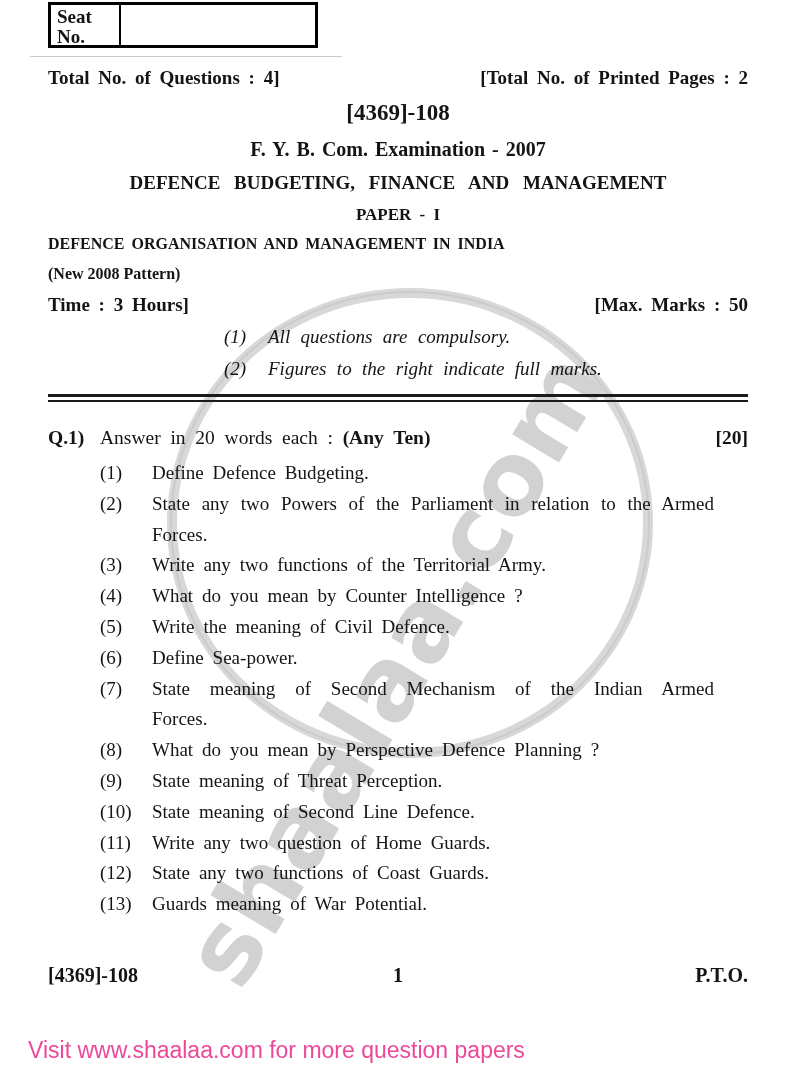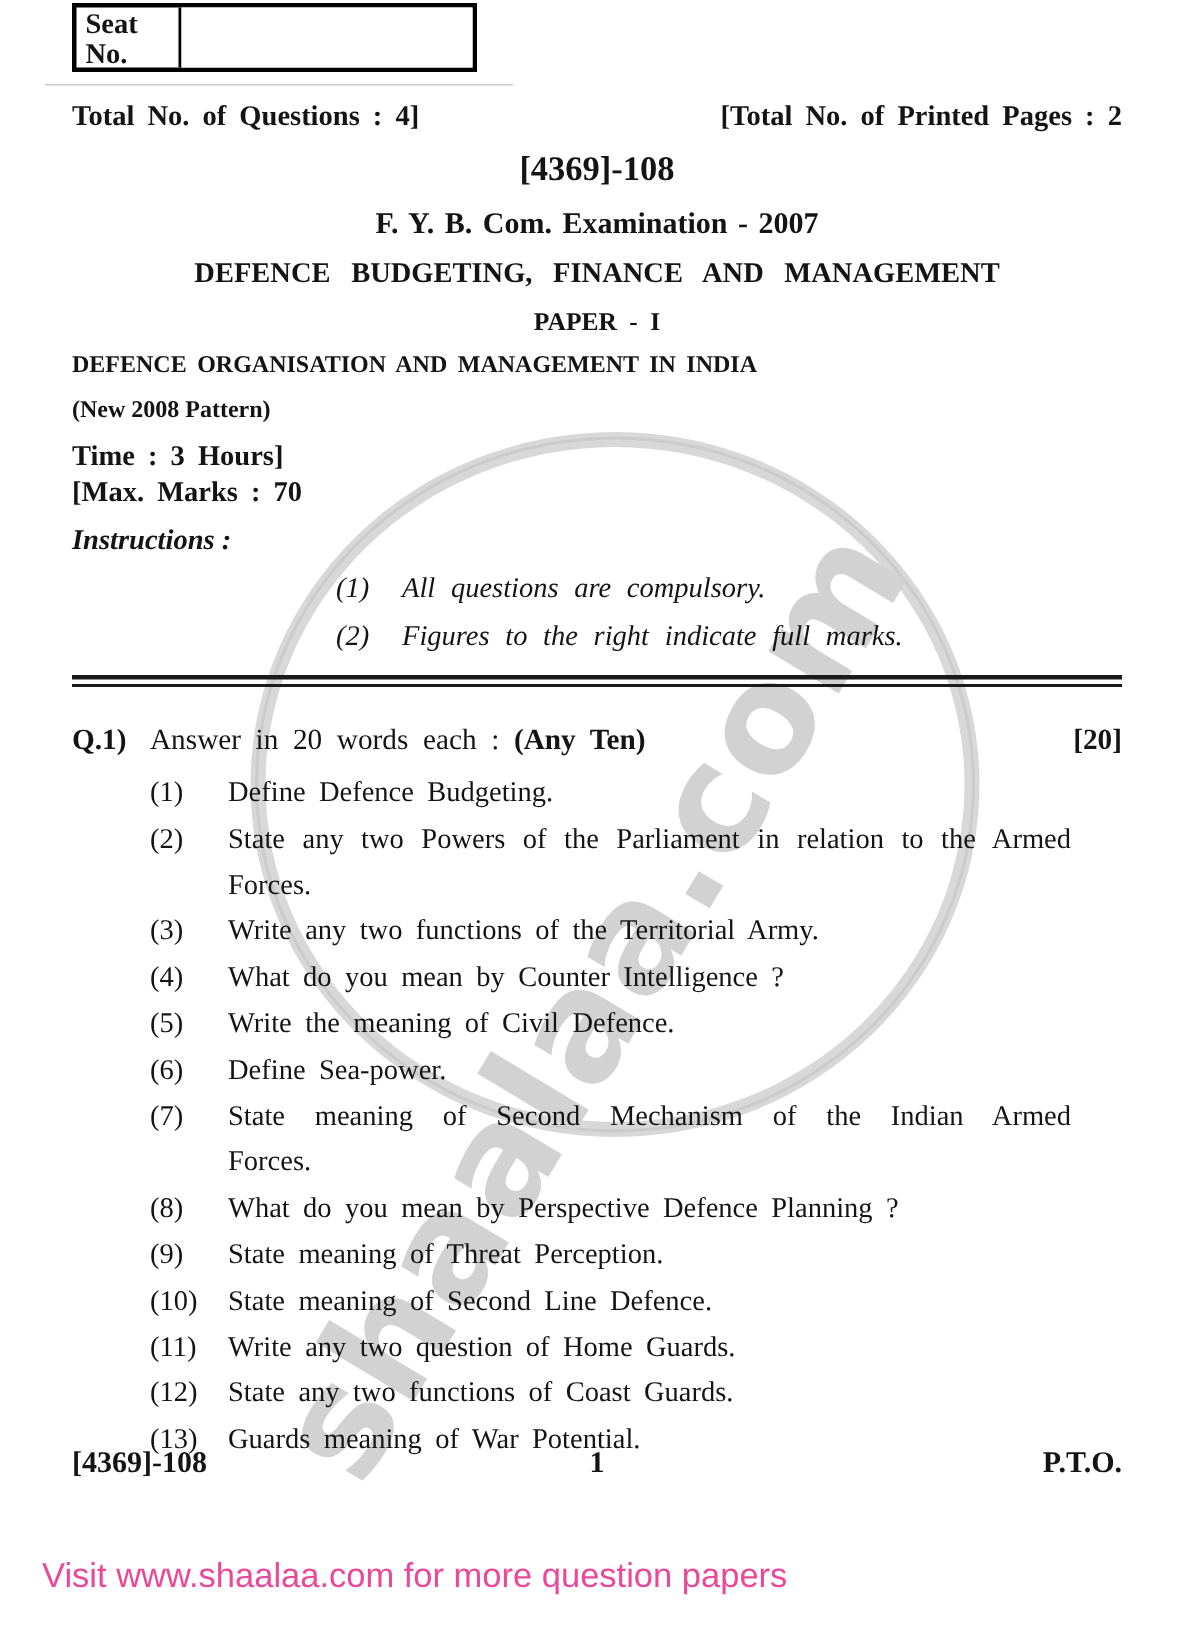--- a/index.html
+++ b/index.html
@@ -36,21 +36,21 @@
   .scan-line { width:312px; height:1px; background:#c9c9c9; margin:8px 0 0 -18px; }
 
   .row-split { display:flex; justify-content:space-between; font-weight:bold; font-size:19px; line-height:24px; word-spacing:4px; }
   .hdr-row { margin-top:9px; }
   .paper-code { margin-top:10px; text-align:center; font-weight:bold; font-size:23px; line-height:26px; }
   .exam-title { margin-top:11px; text-align:center; font-weight:bold; font-size:20px; line-height:24px; word-spacing:2px; }
   .subject    { margin-top:10px;  text-align:center; font-weight:bold; font-size:19px; line-height:23px; word-spacing:9px; }
   .paper-no   { margin-top:11px; text-align:center; font-weight:bold; font-size:17px; line-height:20px; word-spacing:4px; }
   .subtitle   { margin-top:9px;  text-align:left; font-weight:bold; font-size:16px; line-height:20px; word-spacing:3px; }
   .pattern    { margin-top:10px; font-weight:bold; font-size:16px; line-height:19px; }
-  .time-row   { margin-top:10px;flex-direction:column; }
+  .time-row   { margin-top:10px; }
   .instr-head { margin-top:8px; font-weight:bold; font-style:italic; font-size:19px; line-height:24px; }
   .instr-item { margin:8px 0 0 176px; display:flex; font-style:italic; font-size:19px; line-height:24px; word-spacing:0.3em; }
   .instr-num  { width:44px; flex:none; }
   .double-rule { margin-top:13px; height:3px; border-top:3px solid #1a1a1a; border-bottom:2px solid #1a1a1a; }
 
   .q1-row { margin-top:22px; display:flex; font-size:19.5px; line-height:27px; }
   .q1-label { width:52px; flex:none; font-weight:bold; }
   .q1-prompt { flex:1; word-spacing:0.25em; }
   .q1-prompt b { font-weight:bold; }
   .q1-marks { flex:none; font-weight:bold; }
@@ -100,24 +100,23 @@
 
     <div class="paper-code">[4369]-108</div>
     <div class="exam-title">F. Y. B. Com. Examination - 2007</div>
     <div class="subject">DEFENCE BUDGETING, FINANCE AND MANAGEMENT</div>
     <div class="paper-no">PAPER - I</div>
     <div class="subtitle">DEFENCE ORGANISATION AND MANAGEMENT IN INDIA</div>
     <div class="pattern">(New 2008 Pattern)</div>
 
     <div class="row-split time-row">
       <span>Time : 3 Hours]</span>
-      <span>[Max. Marks : 70</span>
-    </div>
-
-    <div class="instr-head">Instructions :</div>
+      <span>[Max. Marks : 50</span>
+    </div>
+
 
     <div class="instr-item">
       <span class="instr-num">(1)</span>
       <span>All questions are compulsory.</span>
     </div>
     <div class="instr-item">
       <span class="instr-num">(2)</span>
       <span>Figures to the right indicate full marks.</span>
     </div>
 

